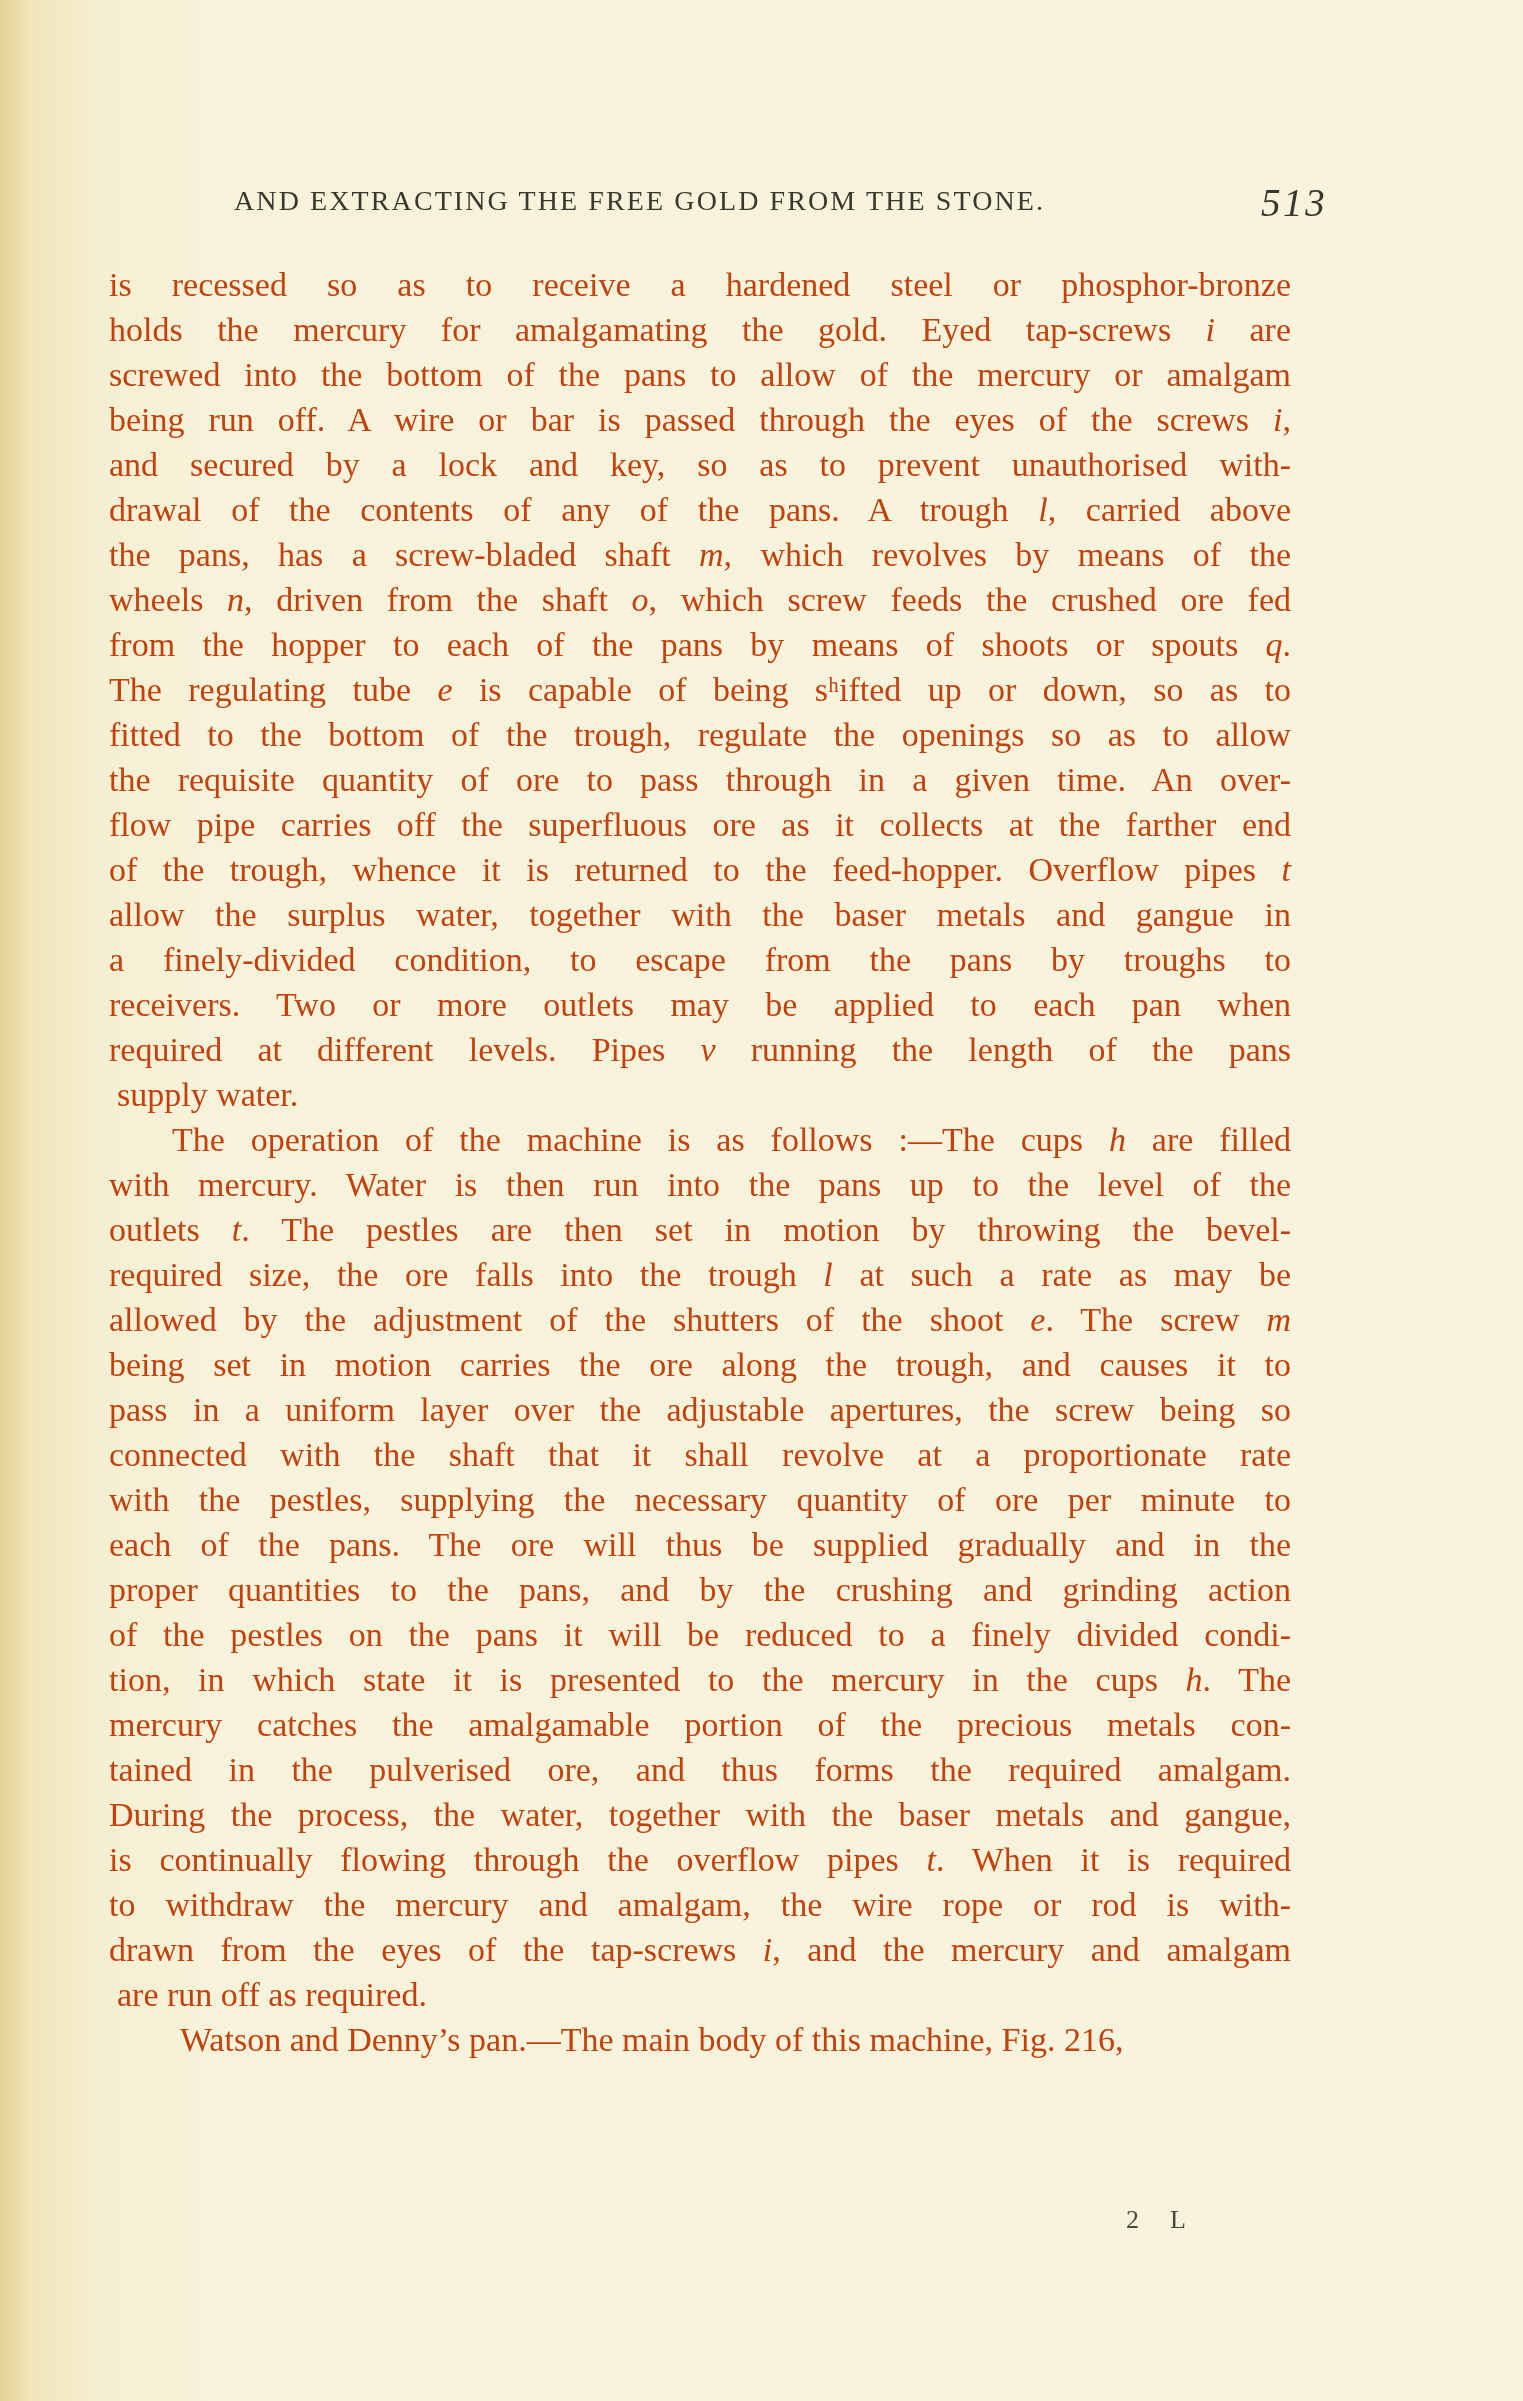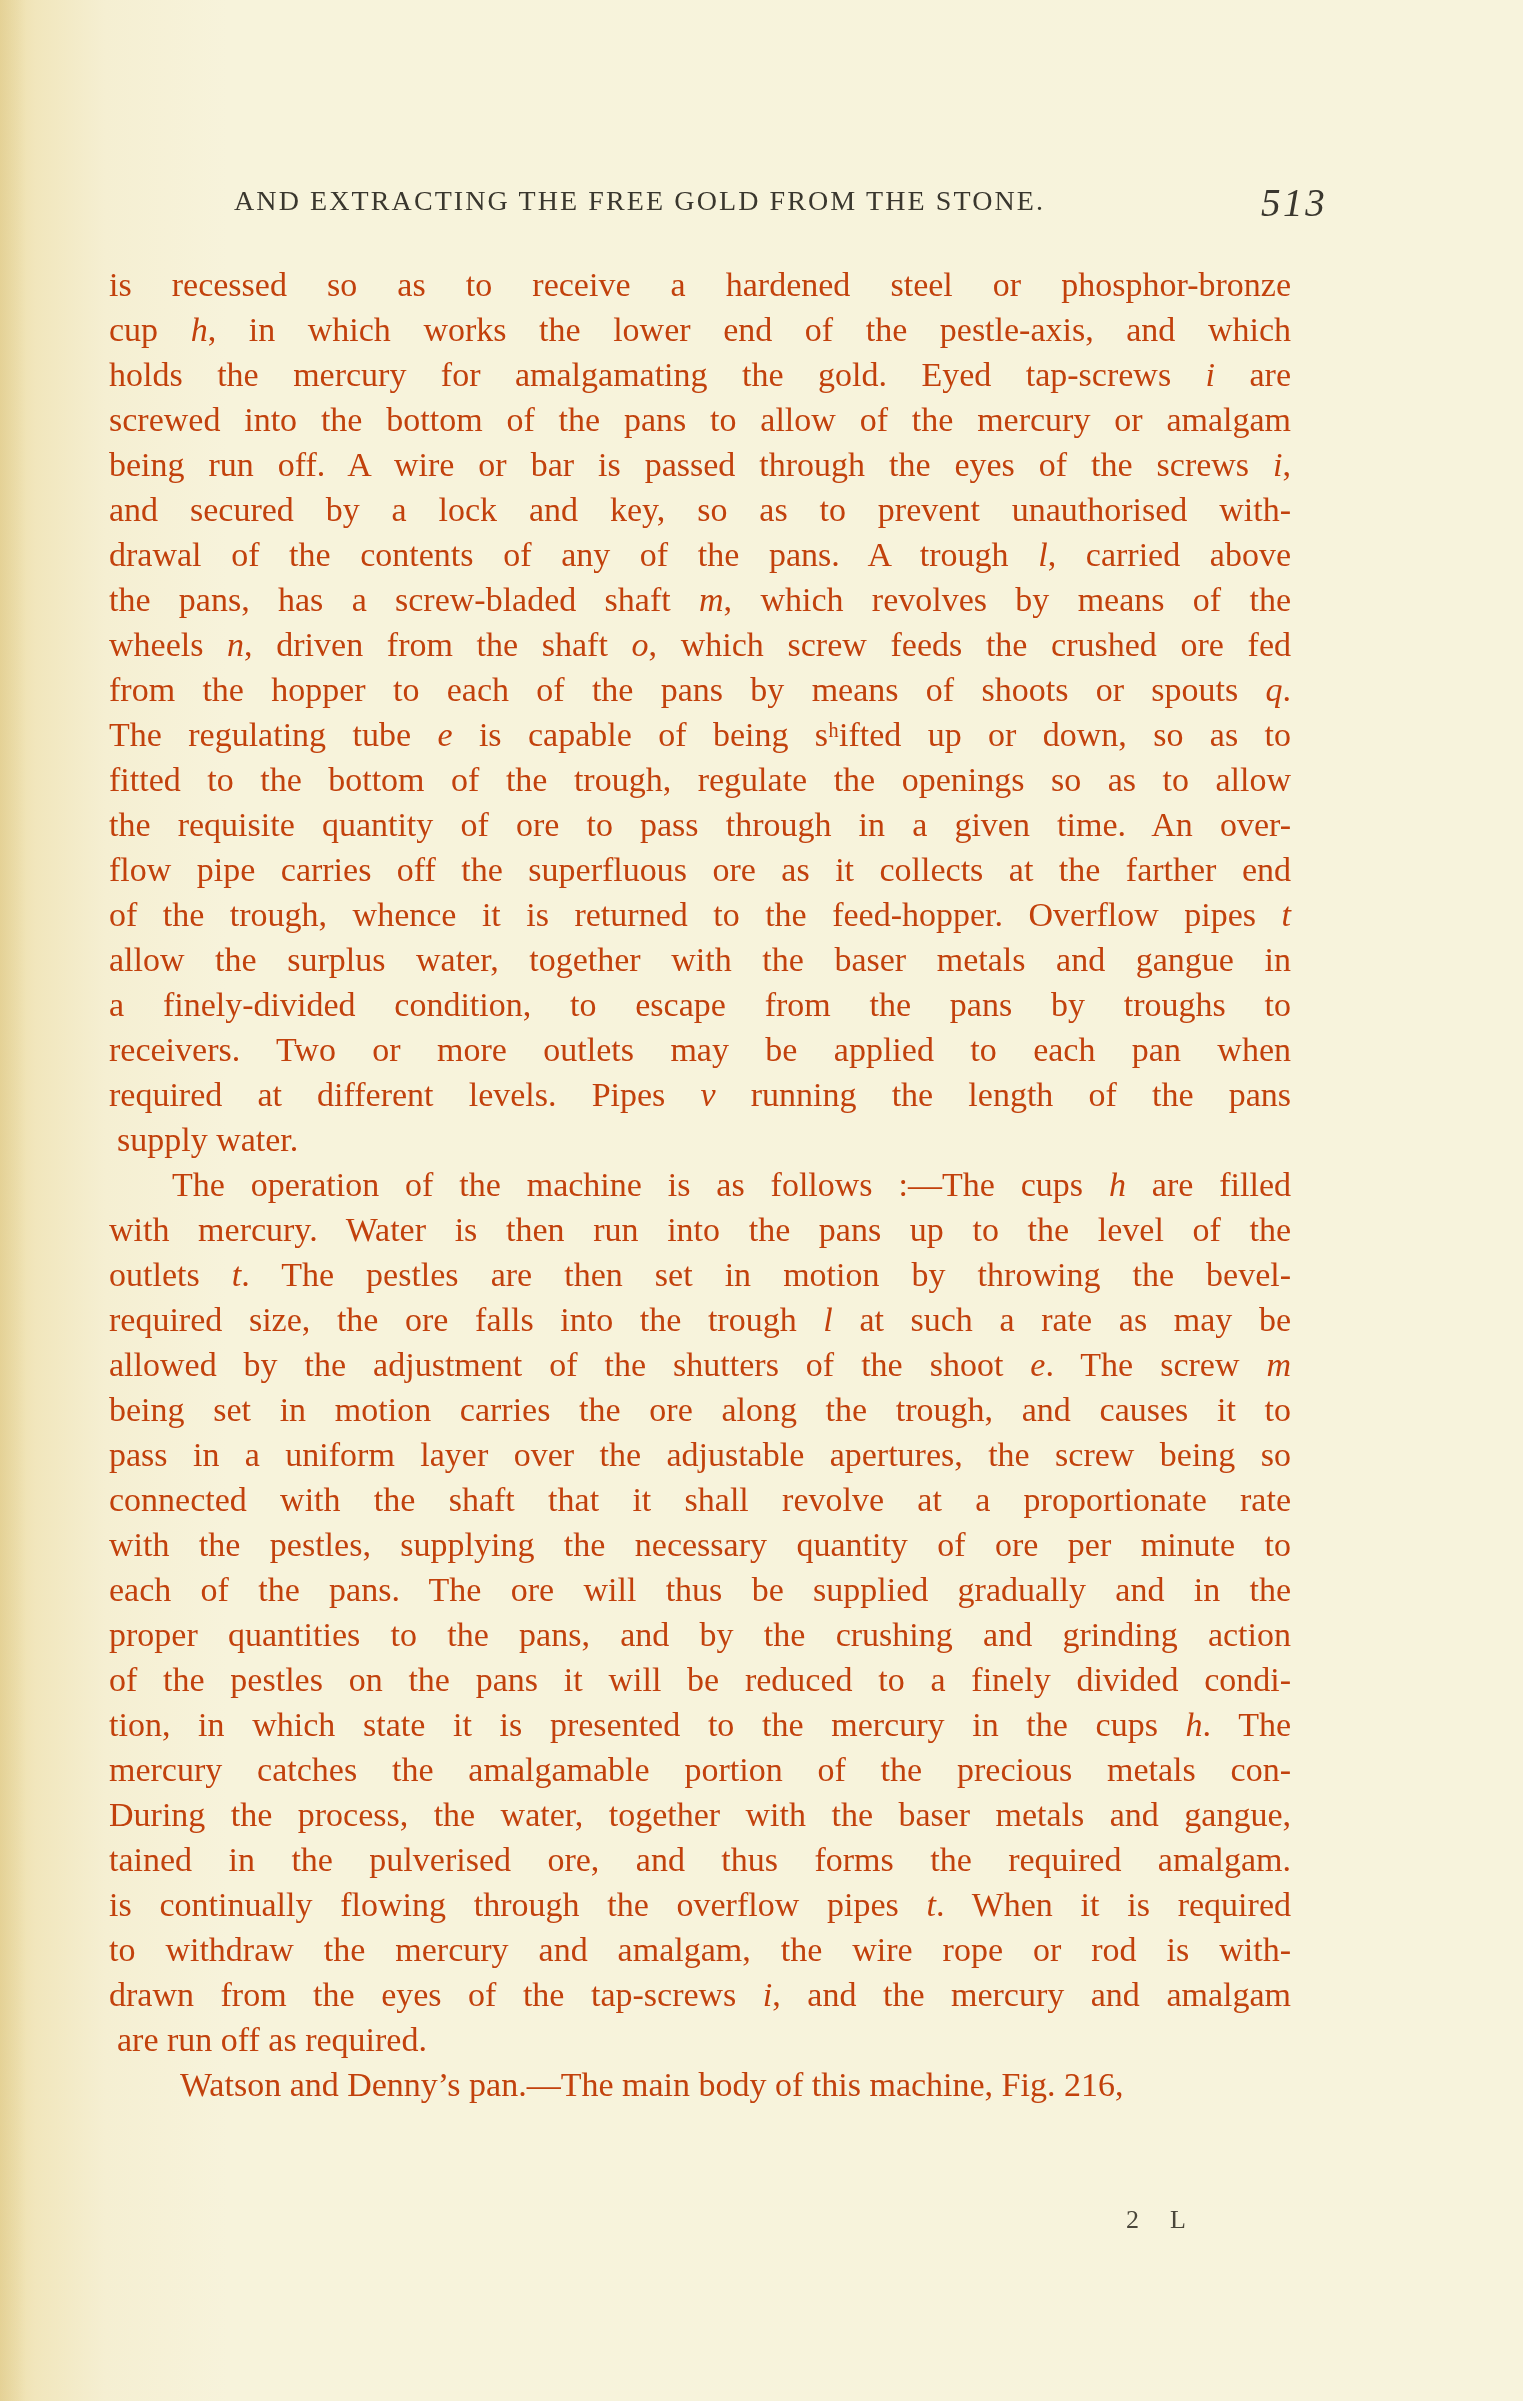--- a/index.html
+++ b/index.html
@@ -90,21 +90,20 @@
 <div class="page-edge-shade"></div>
 
 <div class="running-head">
   <span class="title">AND EXTRACTING THE FREE GOLD FROM THE STONE.</span>
   <span class="folio">513</span>
 </div>
 
 <div class="body-text" id="body-text">
     <div>
       <span class="line"><span>is recessed so as to receive a hardened steel or phosphor-bronze</span></span>
-      <span class="line"><span>cup </span><span class="it">h</span><span>, in which works the lower end of the pestle-axis, and which</span></span>
       <span class="line"><span>holds the mercury for amalgamating the gold.  Eyed tap-screws </span><span class="it">i</span><span> are</span></span>
       <span class="line"><span>screwed into the bottom of the pans to allow of the mercury or amalgam</span></span>
       <span class="line"><span>being run off.  A wire or bar is passed through the eyes of the screws </span><span class="it">i</span><span>,</span></span>
       <span class="line"><span>and secured by a lock and key, so as to prevent unauthorised with-</span></span>
       <span class="line"><span>drawal of the contents of any of the pans.  A trough </span><span class="it">l</span><span>, carried above</span></span>
       <span class="line"><span>the pans, has a screw-bladed shaft </span><span class="it">m</span><span>, which revolves by means of the</span></span>
       <span class="line"><span>wheels </span><span class="it">n</span><span>, driven from the shaft </span><span class="it">o</span><span>, which screw feeds the crushed ore fed</span></span>
       <span class="line"><span>from the hopper to each of the pans by means of shoots or spouts </span><span class="it">q</span><span>.</span></span>
       <span class="line"><span>The regulating tube </span><span class="it">e</span><span> is capable of being sʰifted up or down, so as to</span></span>
       <span class="line"><span>fitted to the bottom of the trough, regulate the openings so as to allow</span></span>
@@ -125,22 +124,22 @@
       <span class="line"><span>allowed by the adjustment of the shutters of the shoot </span><span class="it">e</span><span>.  The screw </span><span class="it">m</span></span>
       <span class="line"><span>being set in motion carries the ore along the trough, and causes it to</span></span>
       <span class="line"><span>pass in a uniform layer over the adjustable apertures, the screw being so</span></span>
       <span class="line"><span>connected with the shaft that it shall revolve at a proportionate rate</span></span>
       <span class="line"><span>with the pestles, supplying the necessary quantity of ore per minute to</span></span>
       <span class="line"><span>each of the pans.  The ore will thus be supplied gradually and in the</span></span>
       <span class="line"><span>proper quantities to the pans, and by the crushing and grinding action</span></span>
       <span class="line"><span>of the pestles on the pans it will be reduced to a finely divided condi-</span></span>
       <span class="line"><span>tion, in which state it is presented to the mercury in the cups </span><span class="it">h</span><span>.  The</span></span>
       <span class="line"><span>mercury catches the amalgamable portion of the precious metals con-</span></span>
+      <span class="line"><span>tained in the pulverised ore, and thus forms the required amalgam.</span></span>
       <span class="line"><span>During the process, the water, together with the baser metals and gangue,</span></span>
-      <span class="line"><span>tained in the pulverised ore, and thus forms the required amalgam.</span></span>
       <span class="line"><span>is continually flowing through the overflow pipes </span><span class="it">t</span><span>.  When it is required</span></span>
       <span class="line"><span>to withdraw the mercury and amalgam, the wire rope or rod is with-</span></span>
       <span class="line"><span>drawn from the eyes of the tap-screws </span><span class="it">i</span><span>, and the mercury and amalgam</span></span>
       <span class="line last"><span>are run off as required.</span></span>
     </div>
     <div>
       <span class="line indent last"><span>Watson and Denny’s pan.—The main body of this machine, Fig. 216,</span></span>
     </div>
   </div>
 

